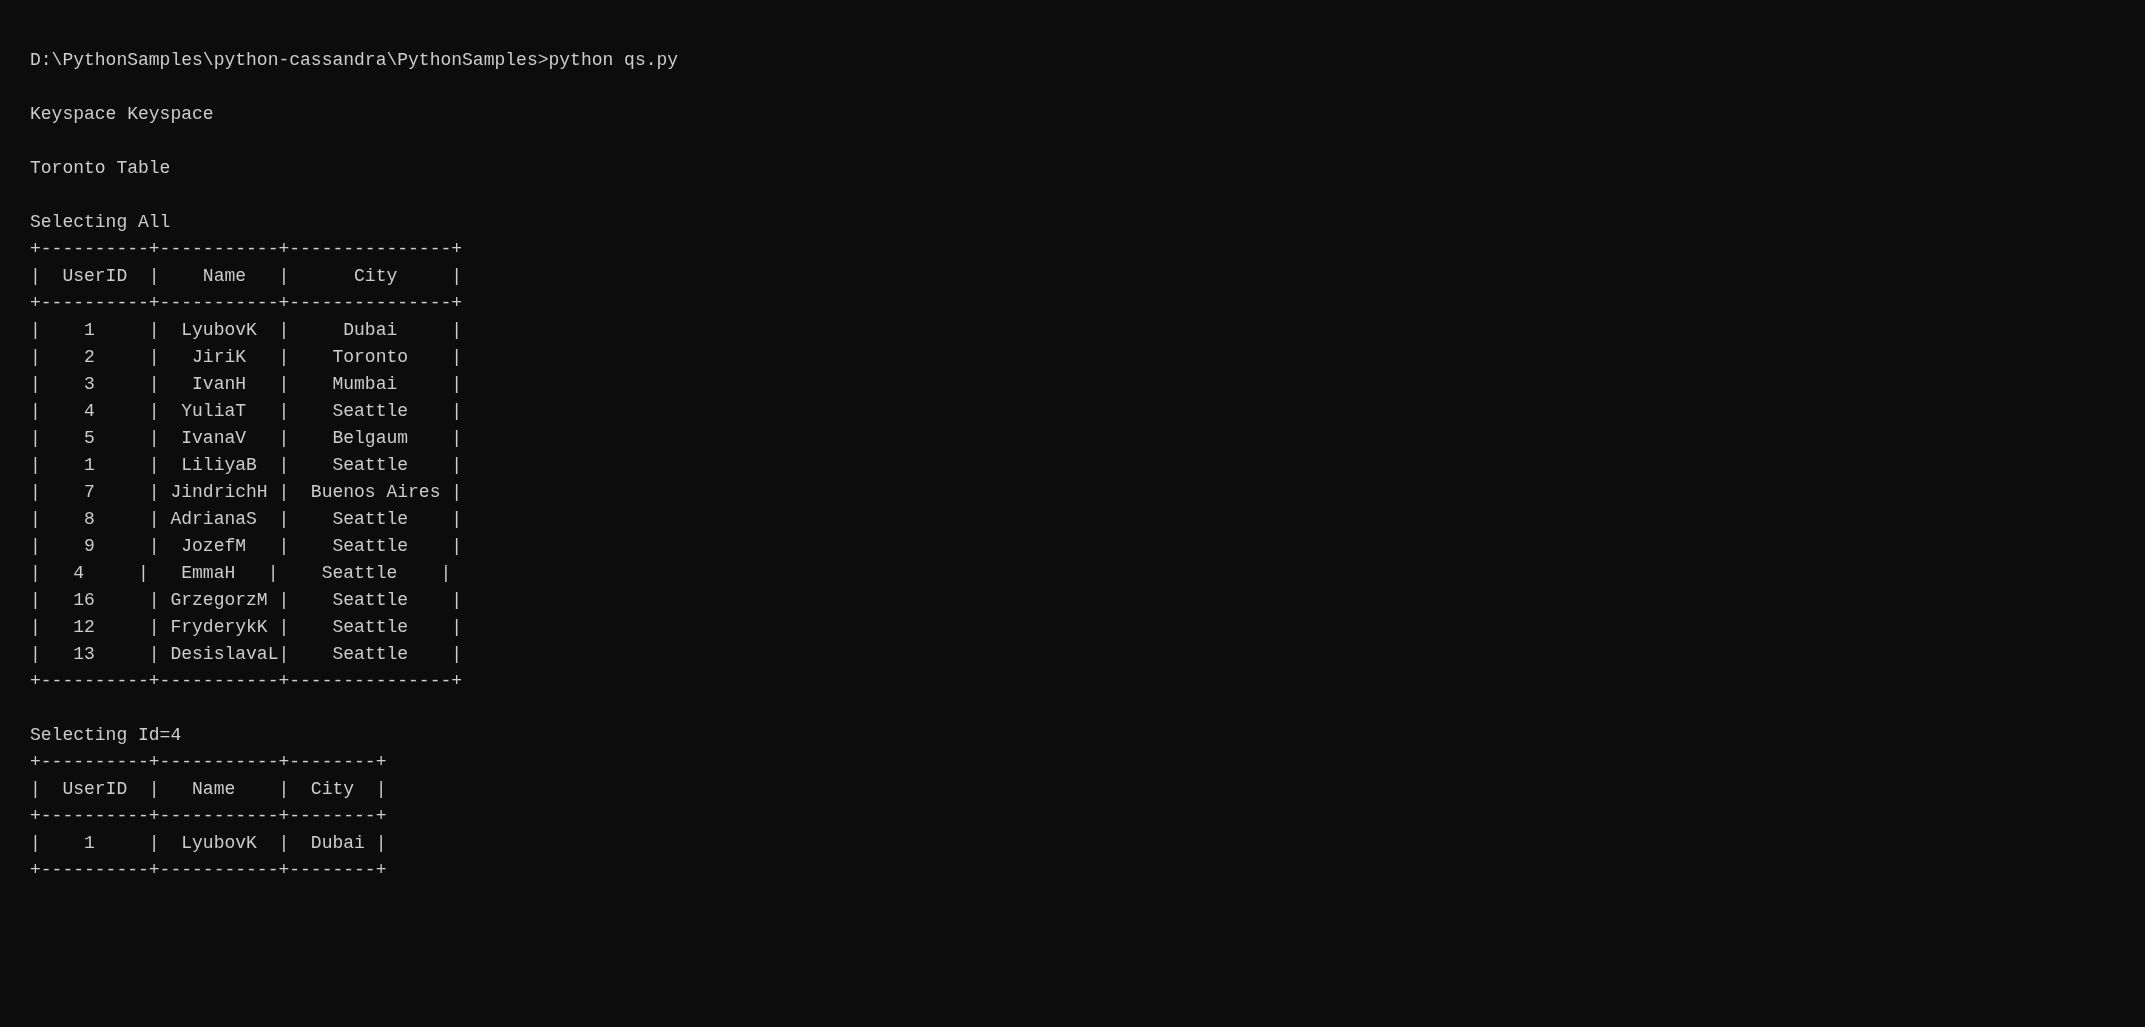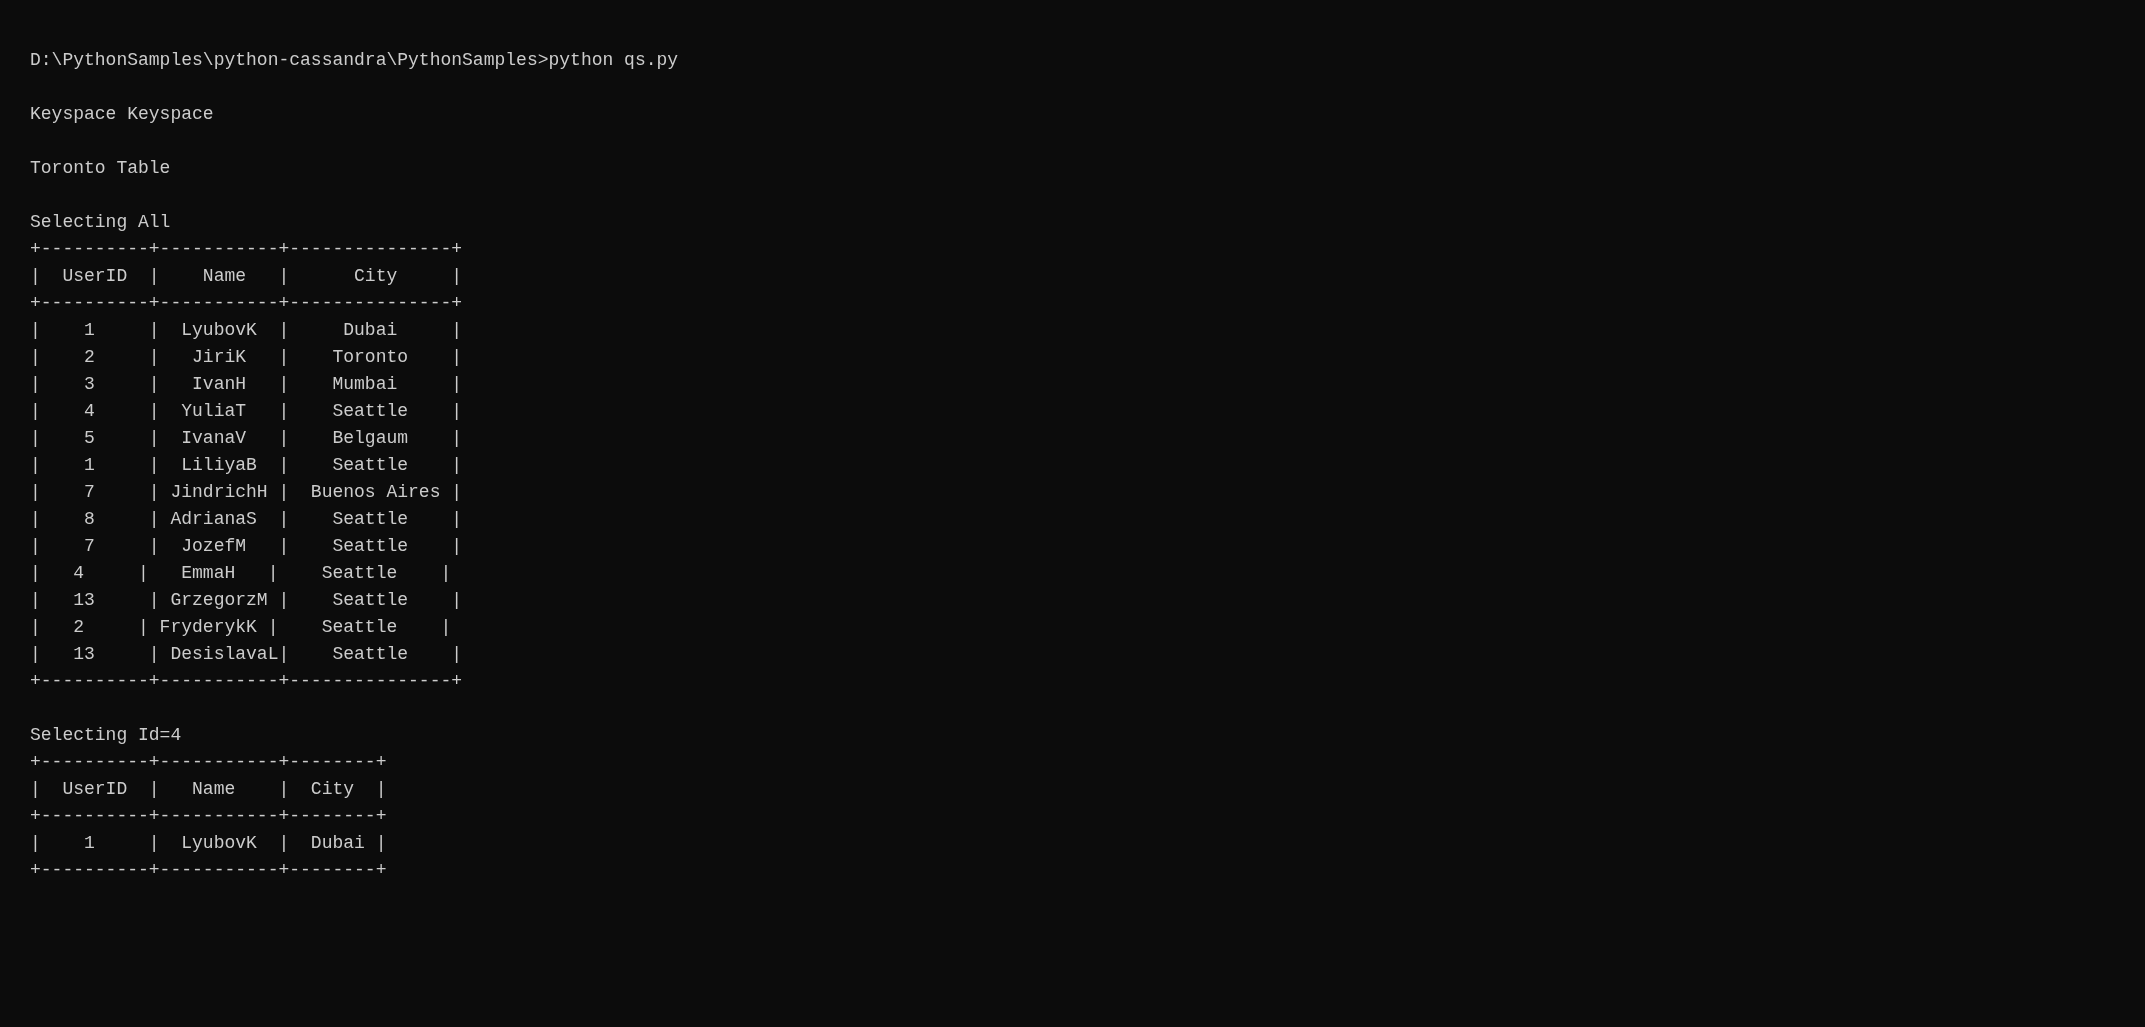--- a/index.html
+++ b/index.html
@@ -41,24 +41,24 @@
 <span>|  UserID  |    Name   |      City     |</span>
 <span>+----------+-----------+---------------+</span>
 <span>|    1     |  LyubovK  |     Dubai     |</span>
 <span>|    2     |   JiriK   |    Toronto    |</span>
 <span>|    3     |   IvanH   |    Mumbai     |</span>
 <span>|    4     |  YuliaT   |    Seattle    |</span>
 <span>|    5     |  IvanaV   |    Belgaum    |</span>
 <span>|    1     |  LiliyaB  |    Seattle    |</span>
 <span>|    7     | JindrichH |  Buenos Aires |</span>
 <span>|    8     | AdrianaS  |    Seattle    |</span>
-<span>|    7     |  JozefM   |    Seattle    |</span>
+<span>|    9     |  JozefM   |    Seattle    |</span>
 <span>|   4     |   EmmaH   |    Seattle    |</span>
-<span>|   13     | GrzegorzM |    Seattle    |</span>
-<span>|   2     | FryderykK |    Seattle    |</span>
+<span>|   16     | GrzegorzM |    Seattle    |</span>
+<span>|   12     | FryderykK |    Seattle    |</span>
 <span>|   13     | DesislavaL|    Seattle    |</span>
 <span>+----------+-----------+---------------+</span>
 
 <span>Selecting Id=4</span>
 <span>+----------+-----------+--------+</span>
 <span>|  UserID  |   Name    |  City  |</span>
 <span>+----------+-----------+--------+</span>
 <span>|    1     |  LyubovK  |  Dubai |</span>
 <span>+----------+-----------+--------+</span>
 </div>

